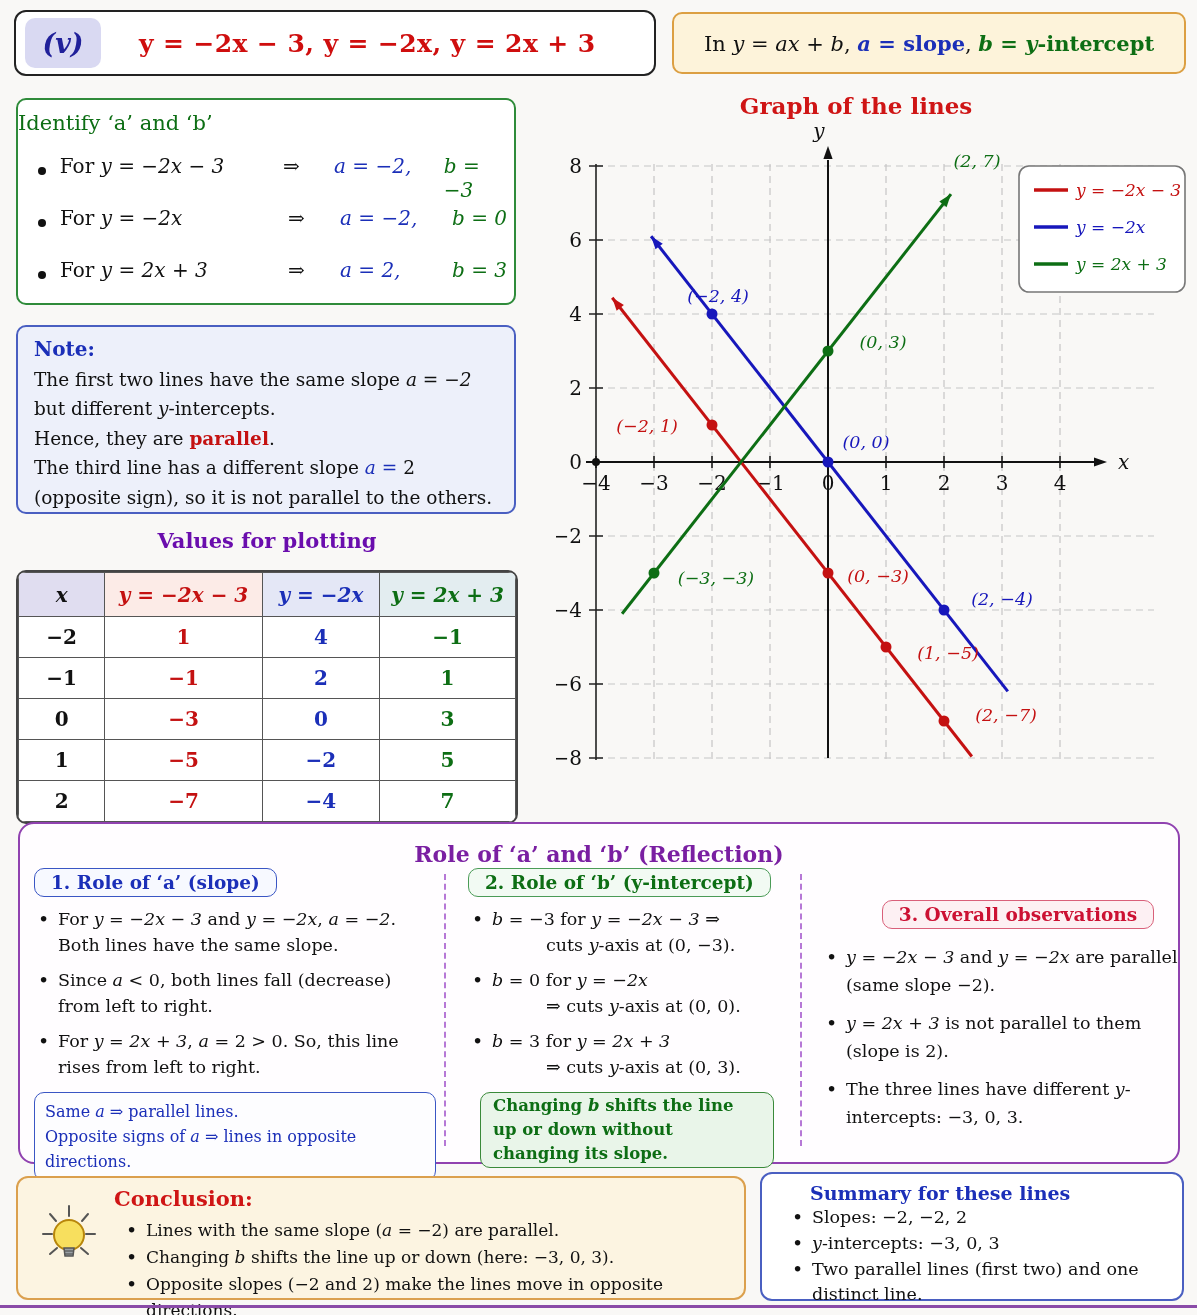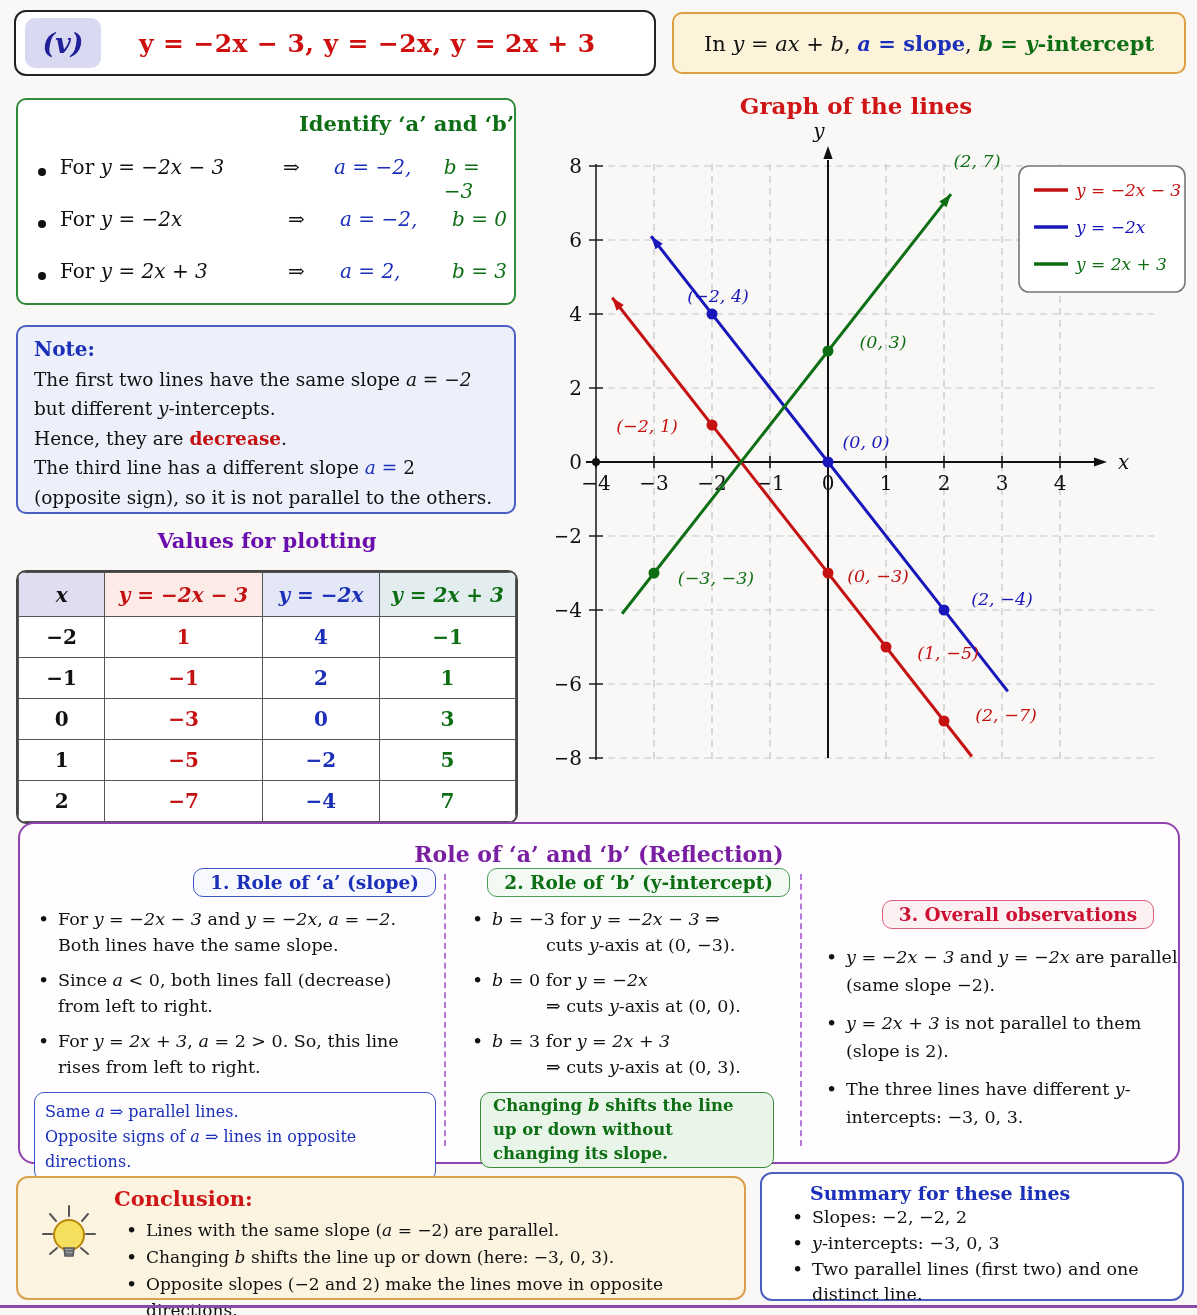--- a/index.html
+++ b/index.html
@@ -17,21 +17,21 @@
             border-radius:12px;display:flex;align-items:center;}
   .v-badge{margin-left:9px;width:76px;height:50px;background:#d9d9f2;border-radius:10px;
            color:#20209a;font-weight:bold;font-style:italic;font-size:27px;
            display:flex;align-items:center;justify-content:center;}
   .hdr-eq{color:#cf0e0e;font-size:25px;font-weight:600;margin-left:38px;letter-spacing:.4px;}
   .hdr-right{left:672px;top:12px;width:514px;height:62px;background:#fdf3da;border:2px solid #dc9f42;
              border-radius:10px;display:flex;align-items:center;justify-content:center;font-size:21px;}
 
   
   .id-box{left:16px;top:98px;width:500px;height:207px;background:#fff;border:2px solid #2f8b3a;border-radius:10px;}
-  .id-title{text-align:right;color:#0d6e14;font-weight:bold;font-size:21px;margin-top:11px;}
+  .id-title{text-align:left;color:#0d6e14;font-weight:normal;font-size:21px;margin-top:11px;}
   .id-row{display:flex;align-items:baseline;margin:19px 0 0 20px;font-size:20px;height:33px;}
   .id-dot{width:8px;height:8px;border-radius:50%;background:#111;margin-right:14px;align-self:center;}
   .id-eq{width:228px;}
   .id-arrow{width:52px;}
   .id-a{width:112px;color:#1b2fb8;font-style:italic;}
   .id-b{color:#0d6e14;font-style:italic;}
 
   
   .note-box{left:16px;top:325px;width:500px;height:189px;background:#edf0fa;border:2px solid #4a5fc1;
             border-radius:10px;padding:8px 16px;font-size:18.5px;line-height:29.5px;}
@@ -55,21 +55,21 @@
 
   
   .graph{left:556px;top:86px;width:641px;height:728px;}
   #chart-svg text{font-family:"DejaVu Serif","Liberation Serif",serif;}
 
   
   .refl{left:18px;top:822px;width:1162px;height:342px;background:#fffdff;border:2.2px solid #9042b0;border-radius:16px;}
   .refl-title{text-align:center;color:#7a1fa2;font-weight:bold;font-size:22px;margin-top:17px;}
   .divider{position:absolute;top:50px;height:272px;border-left:2.2px dashed #b678d6;width:0;}
   .col{position:absolute;top:44px;}
-  .badge-wrap{text-align:right;}
+  .badge-wrap{text-align:left;}
   .badge{display:inline-block;padding:3px 16px;border-radius:10px;font-weight:bold;font-size:18.5px;}
   .badge1{color:#1b2fb8;border:1.8px solid #3a56c4;background:#f7f9ff;}
   .badge2{color:#0d6e14;border:1.8px solid #4b9b57;background:#f2faf3;}
   .badge3{color:#cc1133;border:1.8px solid #d9607a;background:#fdf0f3;}
   .bullet{position:relative;padding-left:24px;font-size:17.5px;line-height:26px;margin-top:9px;}
   .bullet:before{content:"•";position:absolute;left:4px;top:0;font-size:19px;}
   .sub-line{padding-left:78px;font-size:17.5px;line-height:26px;}
   .c1-box{margin-top:12px;border:1.8px solid #3a56c4;border-radius:10px;background:#fdfdff;
           color:#1b2fb8;font-size:16px;line-height:25px;padding:6px 10px;}
   .c2-box{margin-top:12px;margin-left:12px;width:268px;border:1.8px solid #3a8a3a;border-radius:10px;
@@ -123,21 +123,21 @@
       <span class="id-arrow">⇒</span>
       <span class="id-a">a = 2,</span>
       <span class="id-b">b = 3</span>
     </div>
   </div>
 
   <div class="abs note-box">
     <div class="note-title">Note:</div>
     <div><span>The first two lines have the same slope </span><span class="m">a = −2</span></div>
     <div><span>but different </span><span class="m">y</span><span>-intercepts.</span></div>
-    <div><span>Hence, they are </span><span class="r bd">decrease</span><span>.</span></div>
+    <div><span>Hence, they are </span><span class="r bd">parallel</span><span>.</span></div>
     <div><span>The third line has a different slope </span><span class="m b">a = </span><span>2</span></div>
     <div><span>(opposite sign), so it is not parallel to the others.</span></div>
   </div>
 
   <div class="abs tbl-title">Values for plotting</div>
   <div class="abs tbl-wrap">
     <table class="vals">
       <thead>
         <tr>
           <th class="th-x">x</th>

